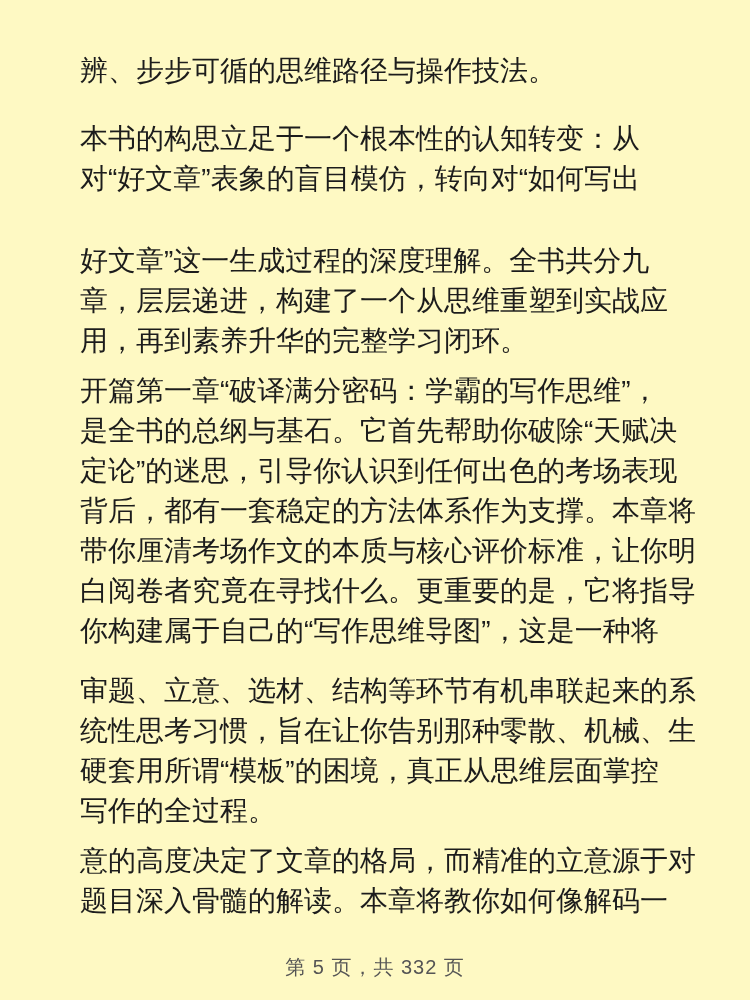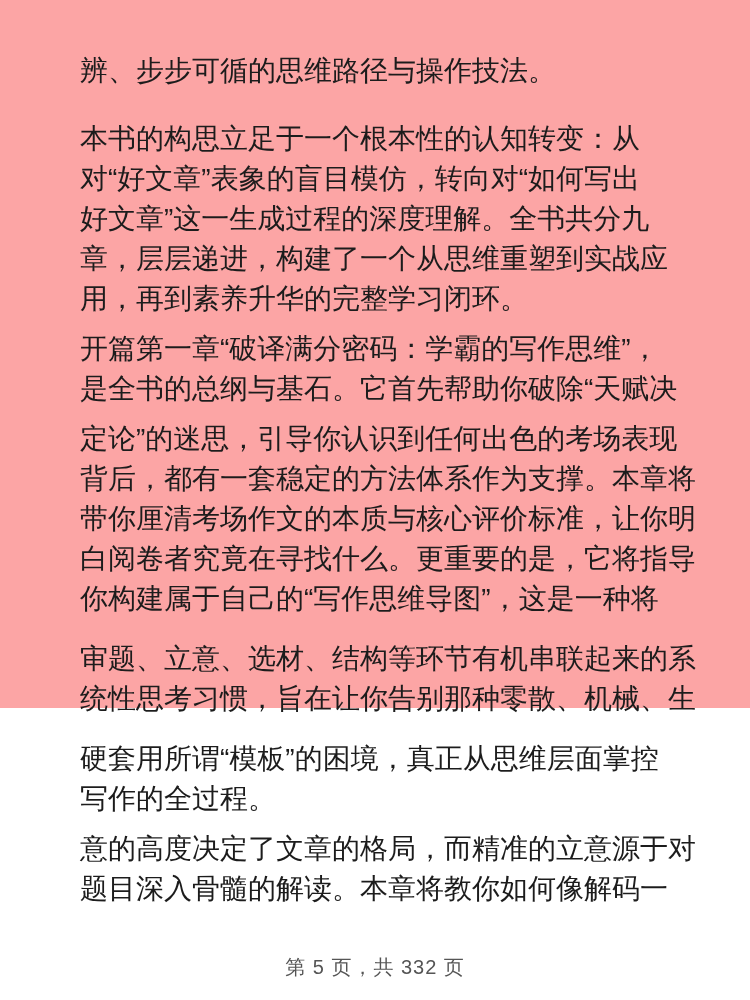--- a/index.html
+++ b/index.html
@@ -8,22 +8,22 @@
     height: 1000px;
     overflow: hidden;
   }
   body {
     background: #ffffff;
     font-family: "Liberation Sans", "DejaVu Sans", sans-serif;
   }
   .page {
     position: relative;
     width: 750px;
-    height: 708px;
-    background: #fca5a5;
+    height: 1000px;
+    background: #fef9c3;
   }
   .text-content {
     position: absolute;
     left: 80px;
     top: 51px;
     width: 592px;
   }
   .paragraph {
     margin-bottom: 10px;
   }
@@ -51,35 +51,35 @@
 <body style="background: rgb(255, 255, 255);">
 
 <div class="page">
   <div class="text-content">
       <div class="paragraph">
         <div class="line" style="color: rgb(28, 28, 28);">辨、步步可循的思维路径与操作技法。</div>
       </div>
       <div class="paragraph">
         <div class="line" style="color: rgb(28, 28, 28); margin-top: 28px;">本书的构思立足于一个根本性的认知转变：从</div>
         <div class="line" style="color: rgb(28, 28, 28);">对“好文章”表象的盲目模仿，转向对“如何写出</div>
-        <div class="line" style="color: rgb(28, 28, 28);">好文章”这一生成过程的深度理解。全书共分九</div>
+        <div class="line" style="color: rgb(28, 28, 28); margin-top: 42px;">好文章”这一生成过程的深度理解。全书共分九</div>
         <div class="line" style="color: rgb(28, 28, 28);">章，层层递进，构建了一个从思维重塑到实战应</div>
         <div class="line" style="color: rgb(28, 28, 28);">用，再到素养升华的完整学习闭环。</div>
       </div>
       <div class="paragraph">
         <div class="line" style="color: rgb(28, 28, 28);">开篇第一章“破译满分密码：学霸的写作思维”，</div>
         <div class="line" style="color: rgb(28, 28, 28);">是全书的总纲与基石。它首先帮助你破除“天赋决</div>
-        <div class="line" style="color: rgb(28, 28, 28); margin-top: 10px;">定论”的迷思，引导你认识到任何出色的考场表现</div>
+        <div class="line" style="color: rgb(28, 28, 28);">定论”的迷思，引导你认识到任何出色的考场表现</div>
         <div class="line" style="color: rgb(28, 28, 28);">背后，都有一套稳定的方法体系作为支撑。本章将</div>
         <div class="line" style="color: rgb(28, 28, 28);">带你厘清考场作文的本质与核心评价标准，让你明</div>
         <div class="line" style="color: rgb(28, 28, 28);">白阅卷者究竟在寻找什么。更重要的是，它将指导</div>
         <div class="line" style="color: rgb(28, 28, 28);">你构建属于自己的“写作思维导图”，这是一种将</div>
         <div class="line" style="color: rgb(28, 28, 28); margin-top: 20px;">审题、立意、选材、结构等环节有机串联起来的系</div>
         <div class="line" style="color: rgb(28, 28, 28); text-align: center;">统性思考习惯，旨在让你告别那种零散、机械、生</div>
-        <div class="line" style="color: rgb(28, 28, 28); margin-top: 20px;">硬套用所谓“模板”的困境，真正从思维层面掌控</div>
+        <div class="line" style="color: rgb(28, 28, 28);">硬套用所谓“模板”的困境，真正从思维层面掌控</div>
         <div class="line" style="color: rgb(28, 28, 28);">写作的全过程。</div>
       </div>
       <div class="paragraph">
         <div class="line" style="color: rgb(28, 28, 28); text-align: center;">意的高度决定了文章的格局，而精准的立意源于对</div>
         <div class="line" style="color: rgb(28, 28, 28);">题目深入骨髓的解读。本章将教你如何像解码一</div>
       </div>
     </div>
   <div class="footer" style="color: rgb(85, 85, 85);">第 5 页，共 332 页</div>
 </div>
 

